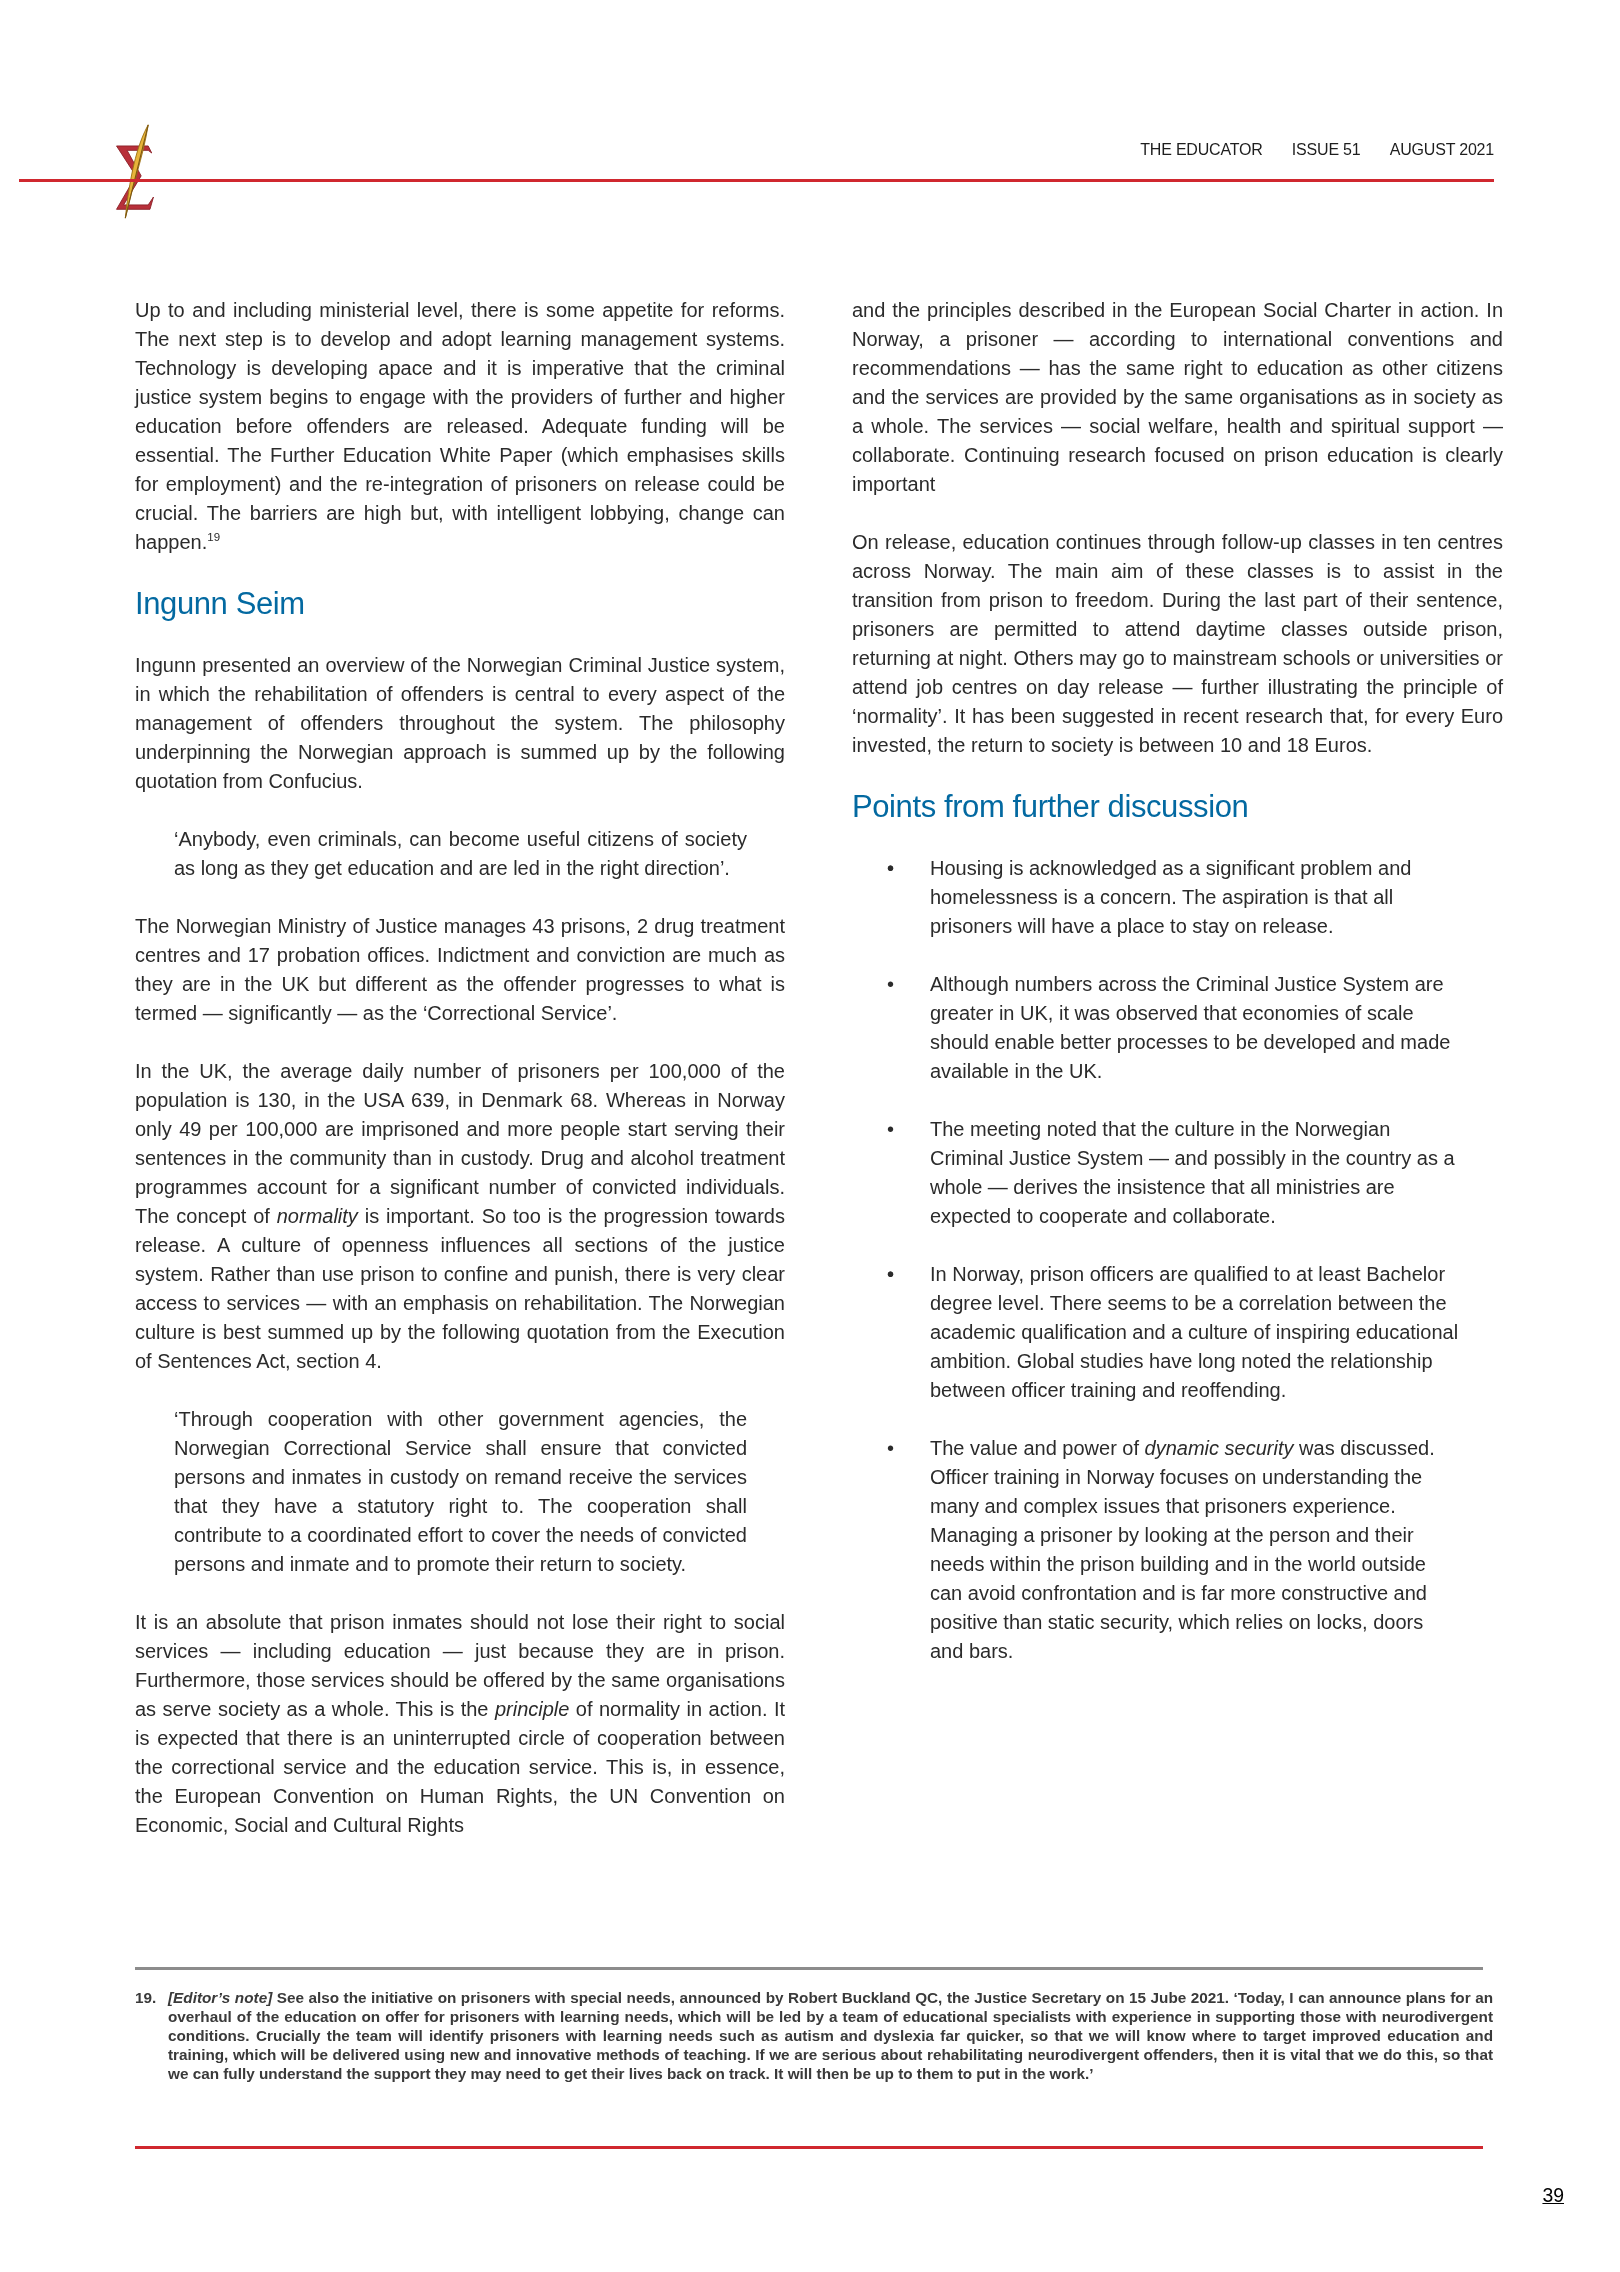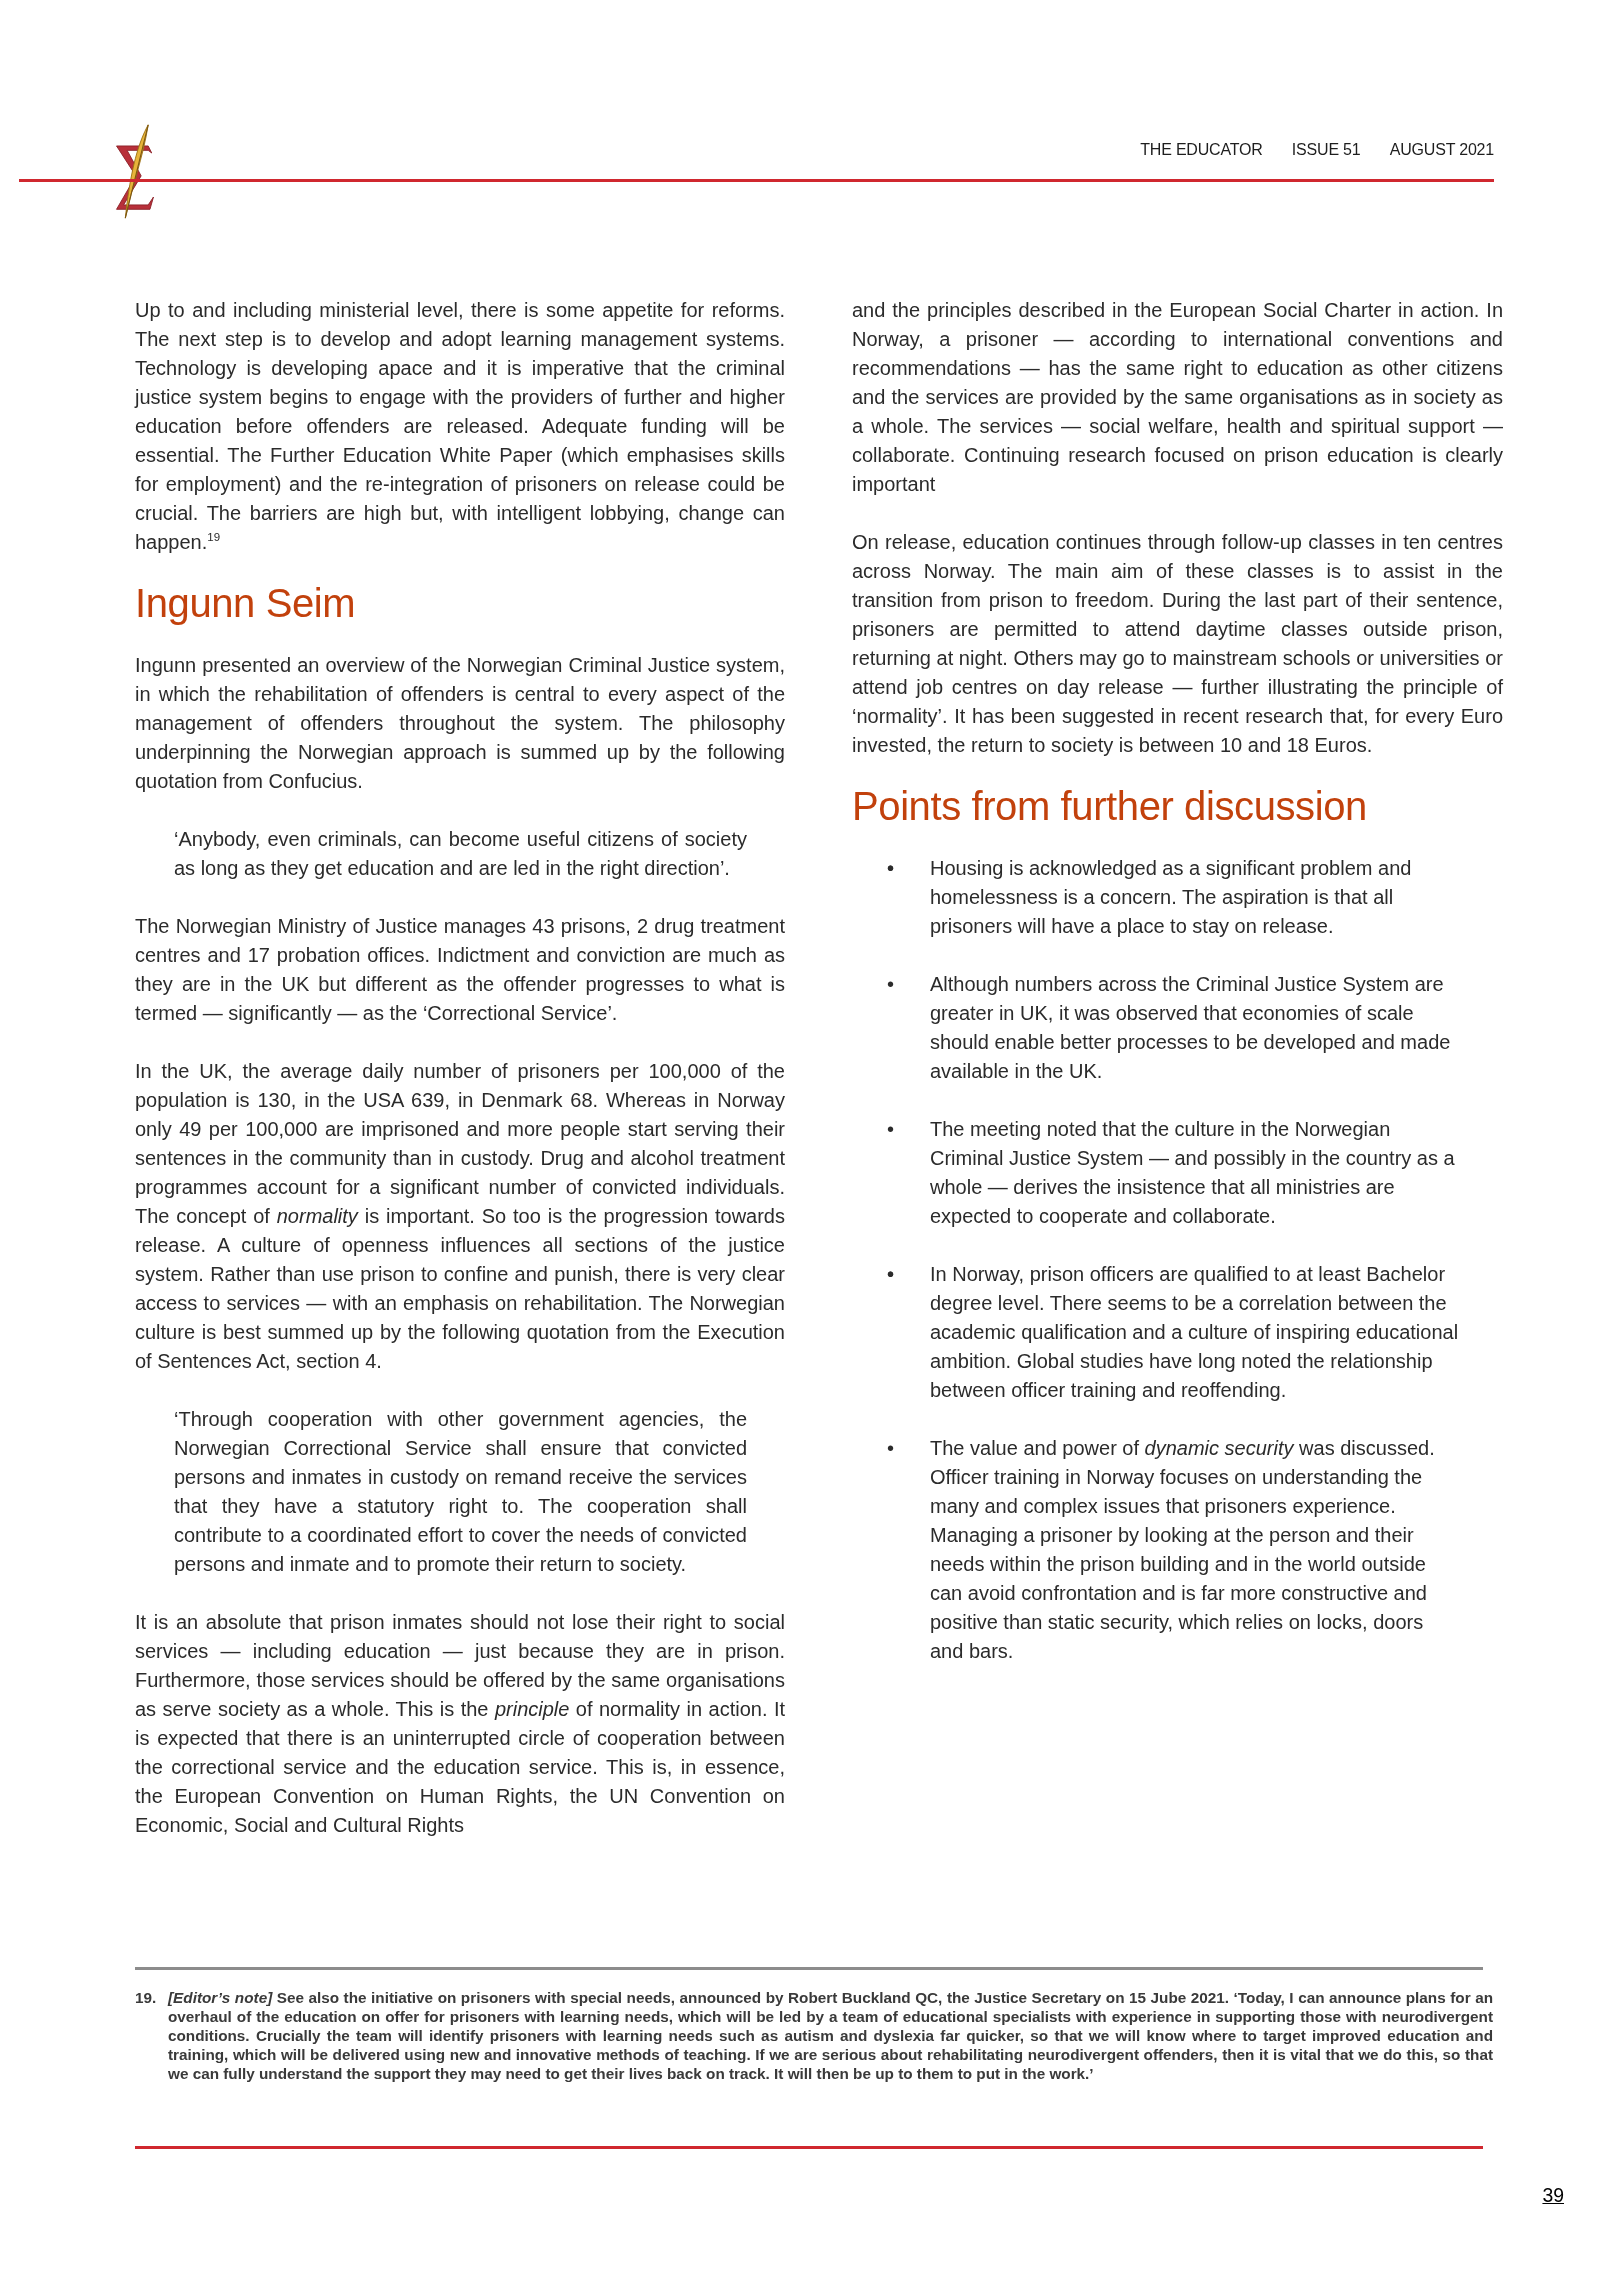--- a/index.html
+++ b/index.html
@@ -17,21 +17,21 @@
   }
   .header-text span { margin-left: 25px; }
   .logo { position: absolute; left: 113px; top: 123px; width: 44px; width: 44px; height: 104px; }
 
   
   .col { position: absolute; top: 296px; width: 650px; font-size: 20px; line-height: 29px; font-weight: 300; }
   .col-left { left: 135px; }
   .col-right { left: 852px; width: 651px; }
   .col p { margin: 0 0 29px 0; text-align: justify; }
   .col h2 {
-    font-weight: 400; font-size: 40px; line-height: 35px; margin: 5.3px 0 30px 0; color: #c2410c;
+    font-weight: 400; font-size: 31px; line-height: 35px; margin: 5.3px 0 30px 0; color: #0369a1;
     letter-spacing: -0.4px;
   }
   .col blockquote {
     margin: 0 8px 29px 39px; padding: 0; width: 573px; text-align: justify;
   }
   .col sup { font-size: 11.5px; vertical-align: super; line-height: 0; }
   .col em { font-style: italic; }
 
   ul.points { list-style: none; margin: 0; padding: 0; }
   ul.points li { position: relative; padding-left: 78px; margin-bottom: 29px; width: 529px; text-align: left; }

